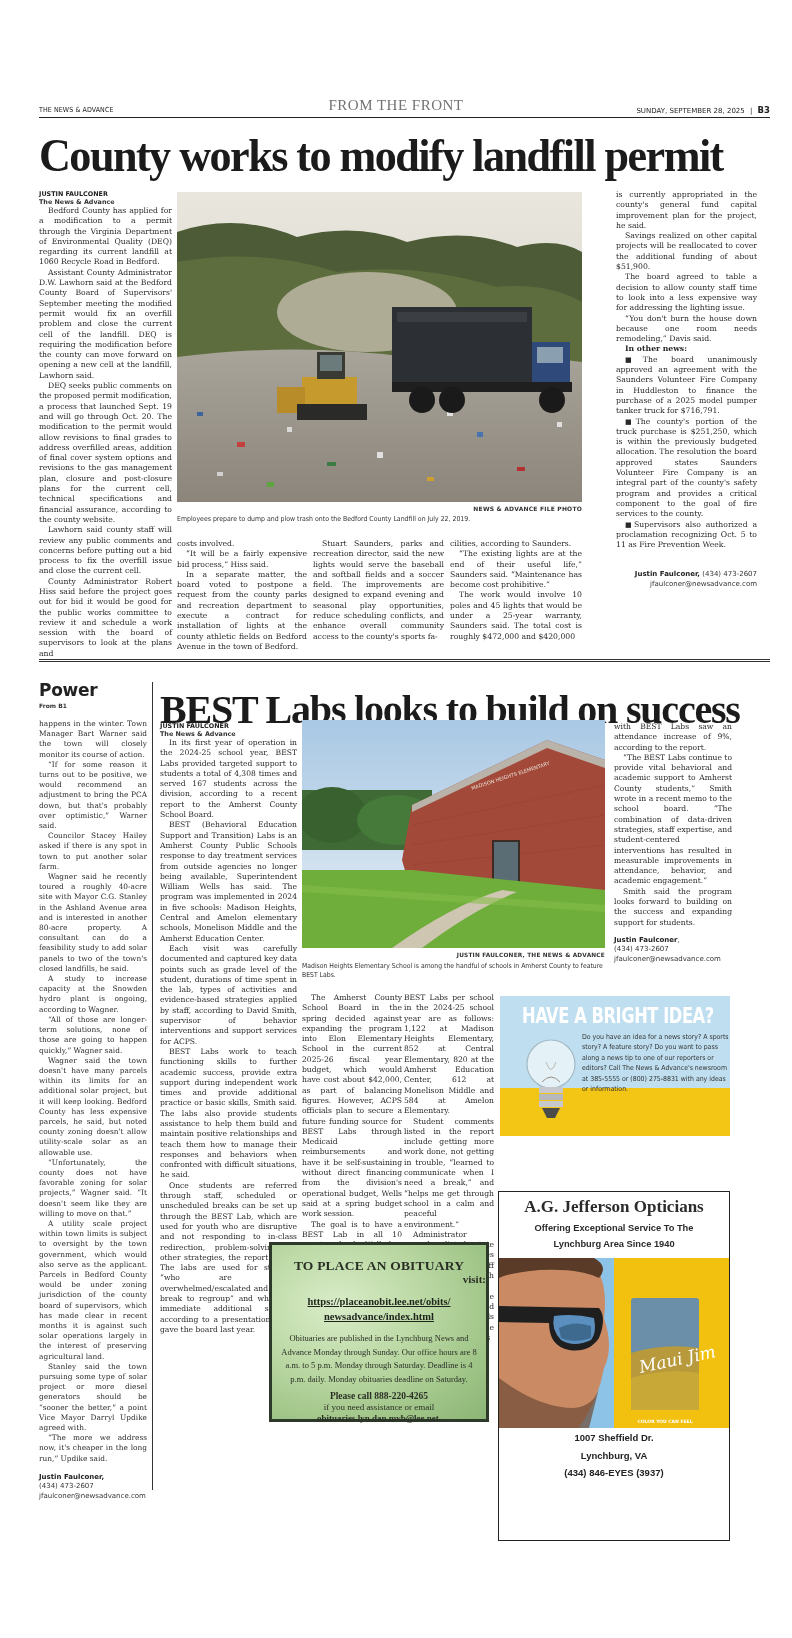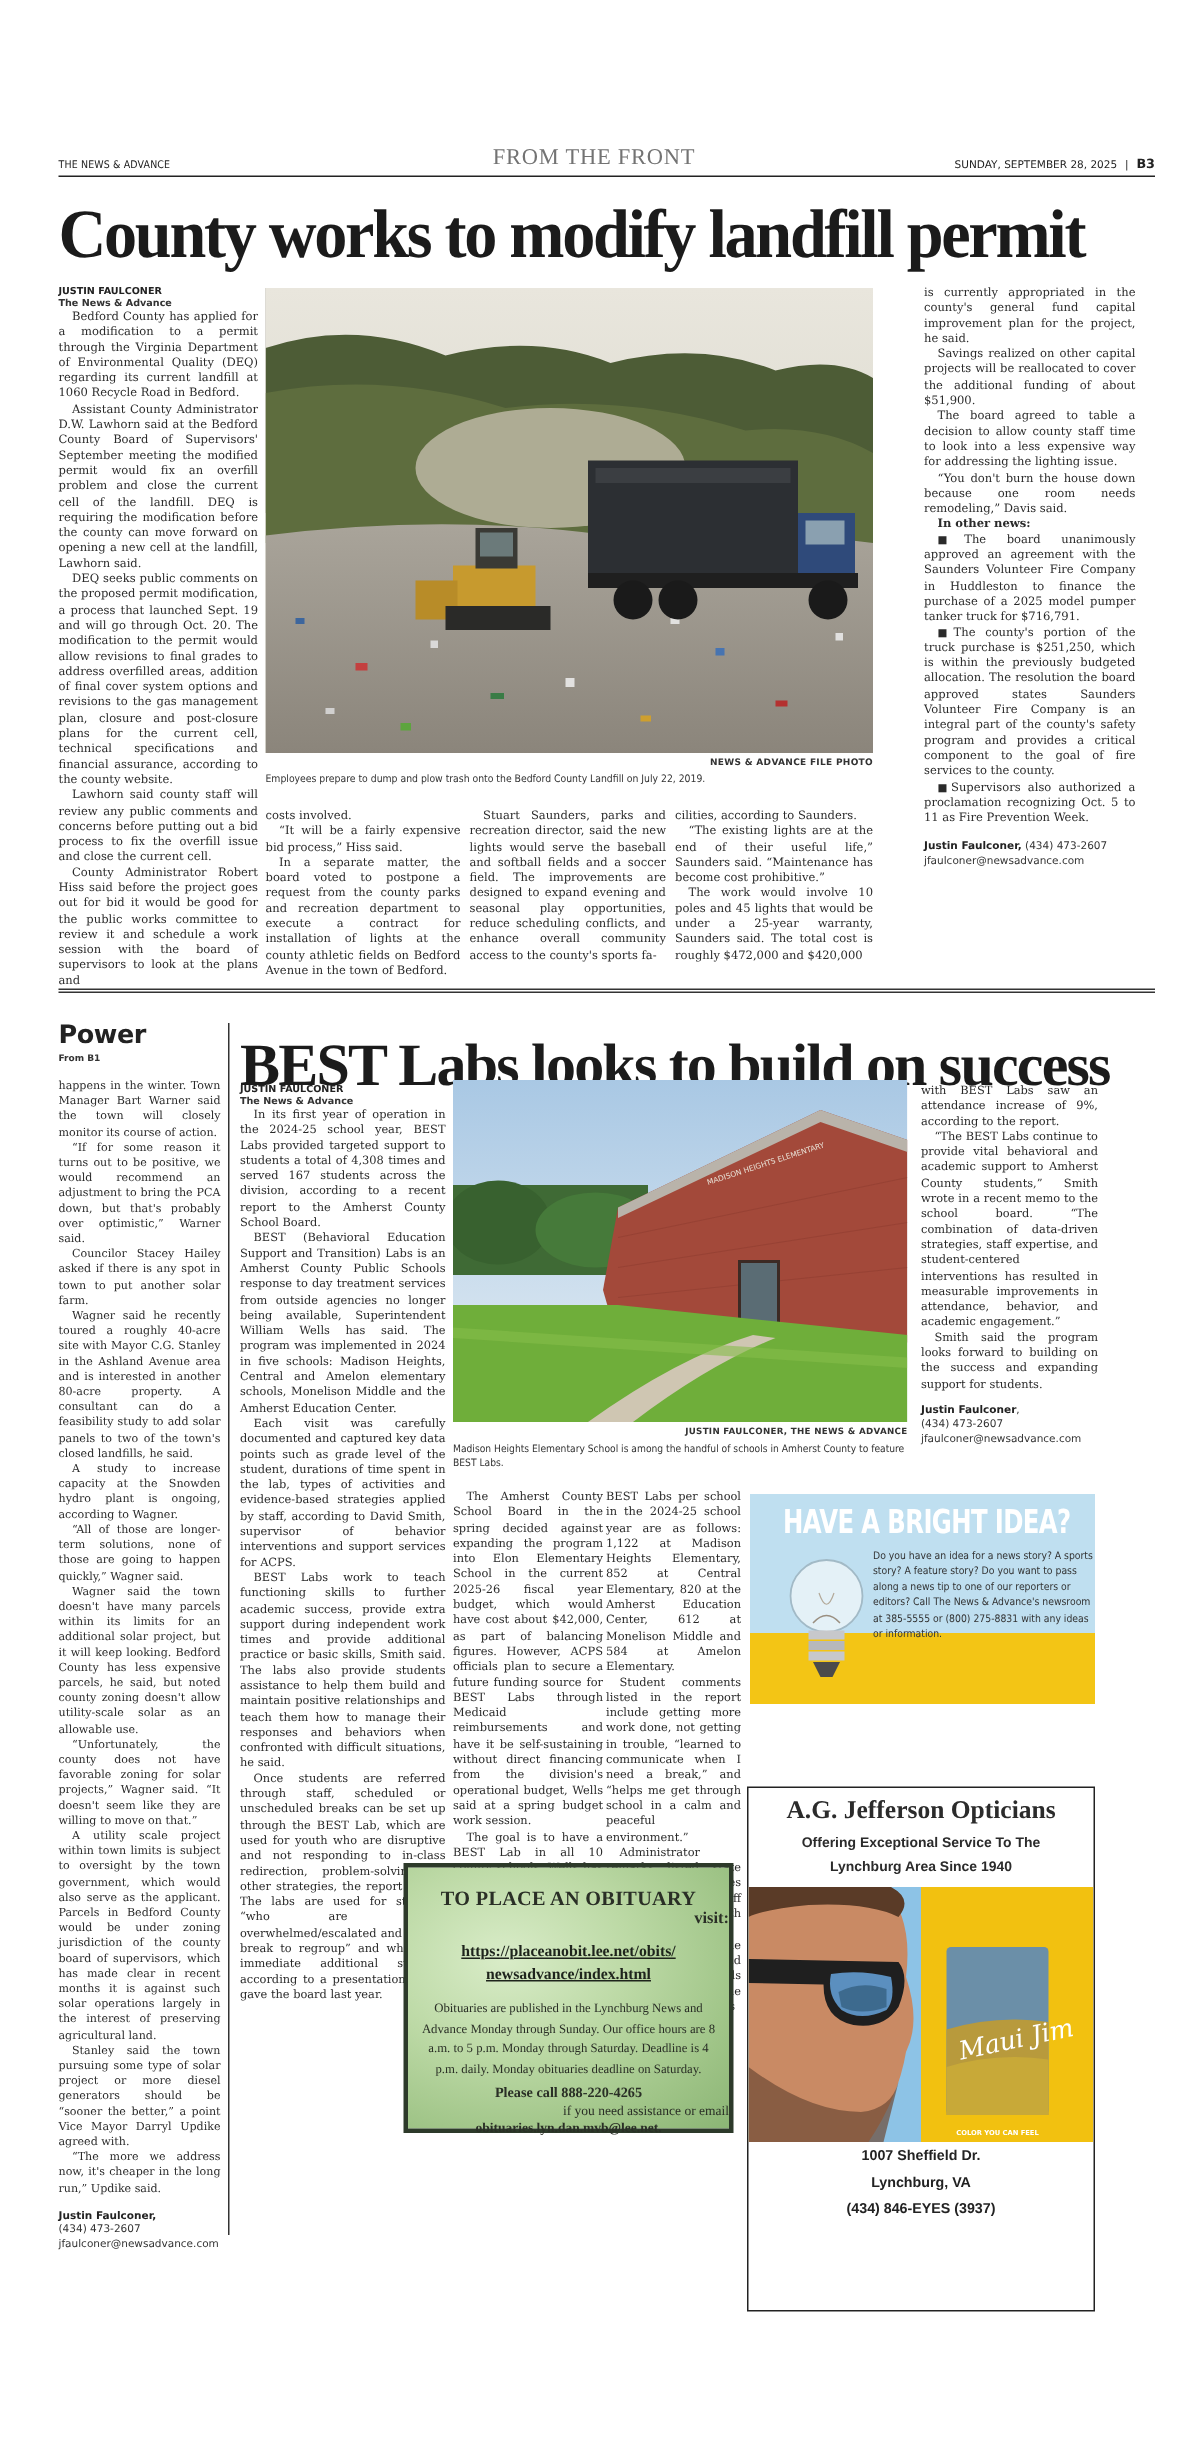--- a/index.html
+++ b/index.html
@@ -40,21 +40,21 @@
   .headline2 { left: 160px; top: 687px; width: 615px; font: bold 40px "Liberation Serif", serif; letter-spacing: -1.2px; white-space: nowrap; color: #1b1b1b; line-height: 46px; }
 
   .photo2 { left: 302px; top: 720px; width: 303px; height: 228px; overflow: hidden; }
 
   .obit { left: 269px; top: 1242px; width: 220px; height: 180px; border: 3px solid #2d3a2a; background: radial-gradient(ellipse at 30% 35%, #d9ecc8 0%, #bcd9a5 40%, #9fc487 75%, #8bb575 100%); text-align: center; color: #2a2f26; }
   .obit .t1 { font: bold 13.5px "Liberation Serif", serif; margin-top: 13px; letter-spacing: 0.2px; }
   .obit .t2 { font: bold 11px "Liberation Serif", serif; margin-top: -1px; text-align: right; }
   .obit .link { font: bold 10.5px "Liberation Serif", serif; text-decoration: underline; margin-top: 9px; line-height: 15px; color: #1e241c; }
   .obit .body { font: 8.5px "Liberation Serif", serif; line-height: 13.5px; margin-top: 8px; }
   .obit .call { font: bold 9.5px "Liberation Serif", serif; margin-top: 5px; }
-  .obit .small { font: 9px "Liberation Serif", serif; line-height: 12px; text-align: right; }
+  .obit .small { font: 9px "Liberation Serif", serif; line-height: 12px; }
   .obit .email { font: bold 9px "Liberation Serif", serif; }
 
   .idea { left: 500px; top: 996px; width: 230px; height: 140px; background: linear-gradient(#bfdff0 0, #bfdff0 66%, #f3c515 66%, #f3c515 100%); overflow: hidden; }
   .idea .title { position: absolute; left: 22px; top: 7px; font: bold 22px "DejaVu Sans Condensed", "DejaVu Sans", sans-serif; color: #fff; letter-spacing: -0.5px; white-space: nowrap; transform: scaleX(0.82); transform-origin: left top; }
   .idea .txt { position: absolute; left: 82px; top: 36px; width: 148px; font: 6.9px "DejaVu Sans Condensed", "DejaVu Sans", sans-serif; color: #333; line-height: 10.4px; }
   .idea .bulb { position: absolute; left: 24px; top: 36px; }
 
   .optic { left: 498px; top: 1191px; width: 232px; height: 350px; border: 1px solid #222; background: #fff; }
   .optic .name { text-align: center; font: bold 17px "Liberation Serif", serif; color: #2b2b2b; margin-top: 5px; }
   .optic .tag { text-align: center; font: bold 9.3px "Liberation Sans", sans-serif; color: #2b2b2b; line-height: 16px; margin-top: 3px; }
@@ -160,21 +160,21 @@
   <div class="col">
     <p class="noind">is currently appropriated in the county's general fund capital improvement plan for the project, he said.</p>
     <p>Savings realized on other capital projects will be reallocated to cover the additional funding of about $51,900.</p>
     <p>The board agreed to table a decision to allow county staff time to look into a less expensive way for addressing the lighting issue.</p>
     <p>“You don't burn the house down because one room needs remodeling,” Davis said.</p>
     <p class="sub">In other news:</p>
     <p class="bul">The board unanimously approved an agreement with the Saunders Volunteer Fire Company in Huddleston to finance the purchase of a 2025 model pumper tanker truck for $716,791.</p>
     <p class="bul">The county's portion of the truck purchase is $251,250, which is within the previously budgeted allocation. The resolution the board approved states Saunders Volunteer Fire Company is an integral part of the county's safety program and provides a critical component to the goal of fire services to the county.</p>
     <p class="bul">Supervisors also authorized a proclamation recognizing Oct. 5 to 11 as Fire Prevention Week.</p>
   </div>
-  <div class="sig" style="margin-top:10px;">
+  <div class="sig" style="margin-top:20px;text-align:right;">
     <b>Justin Faulconer,</b><span> (434) 473-2607</span><br>
     <span>jfaulconer@newsadvance.com</span>
   </div>
 </div>
 
 <div class="abs section-rule"></div>
 
 <div class="abs power-title">Power</div>
 <div class="abs power-from">From B1</div>
 <div class="abs" style="left:39px; top:719px; width:108px;">

